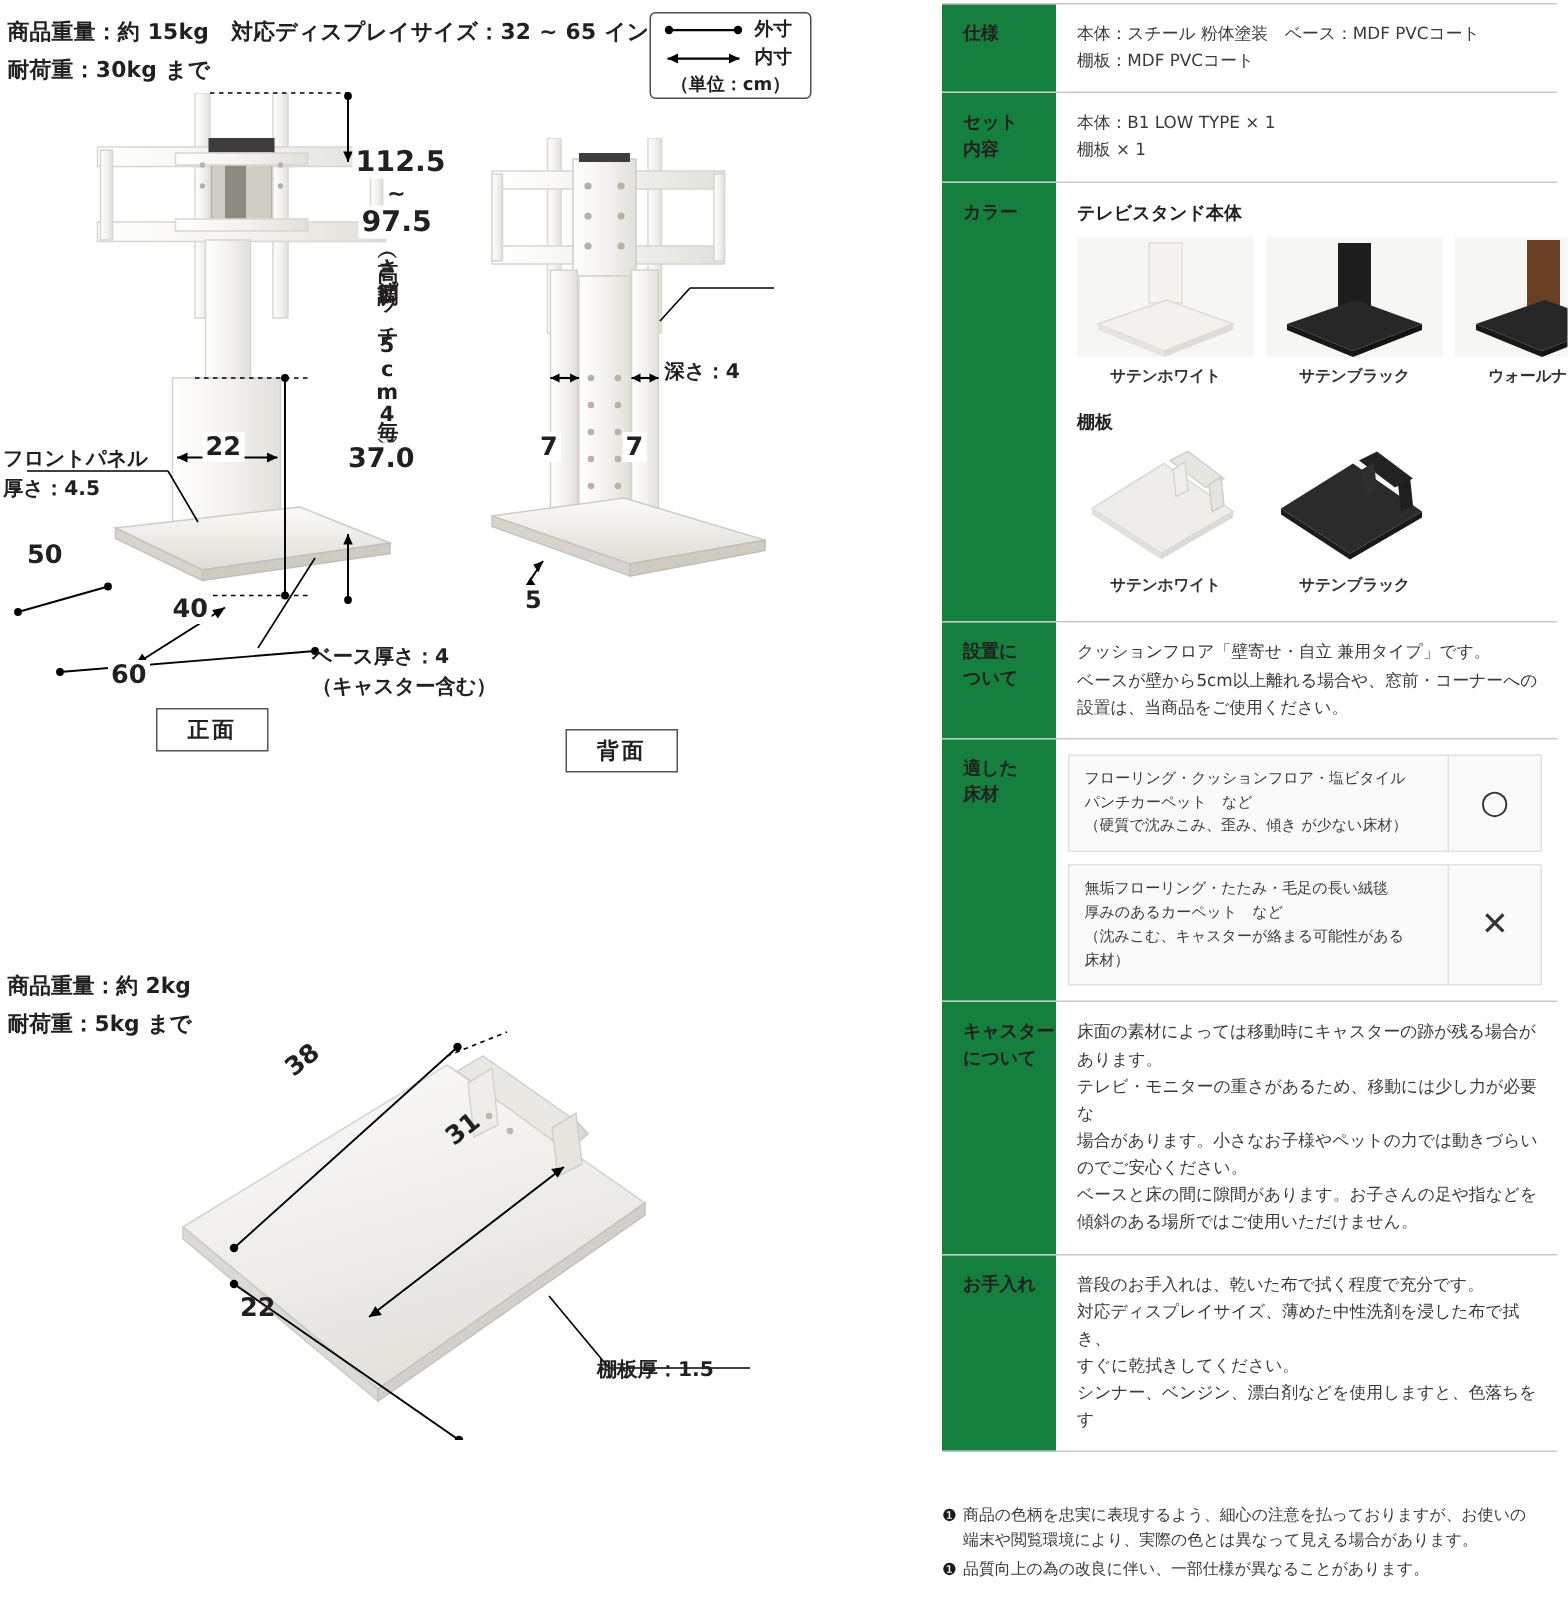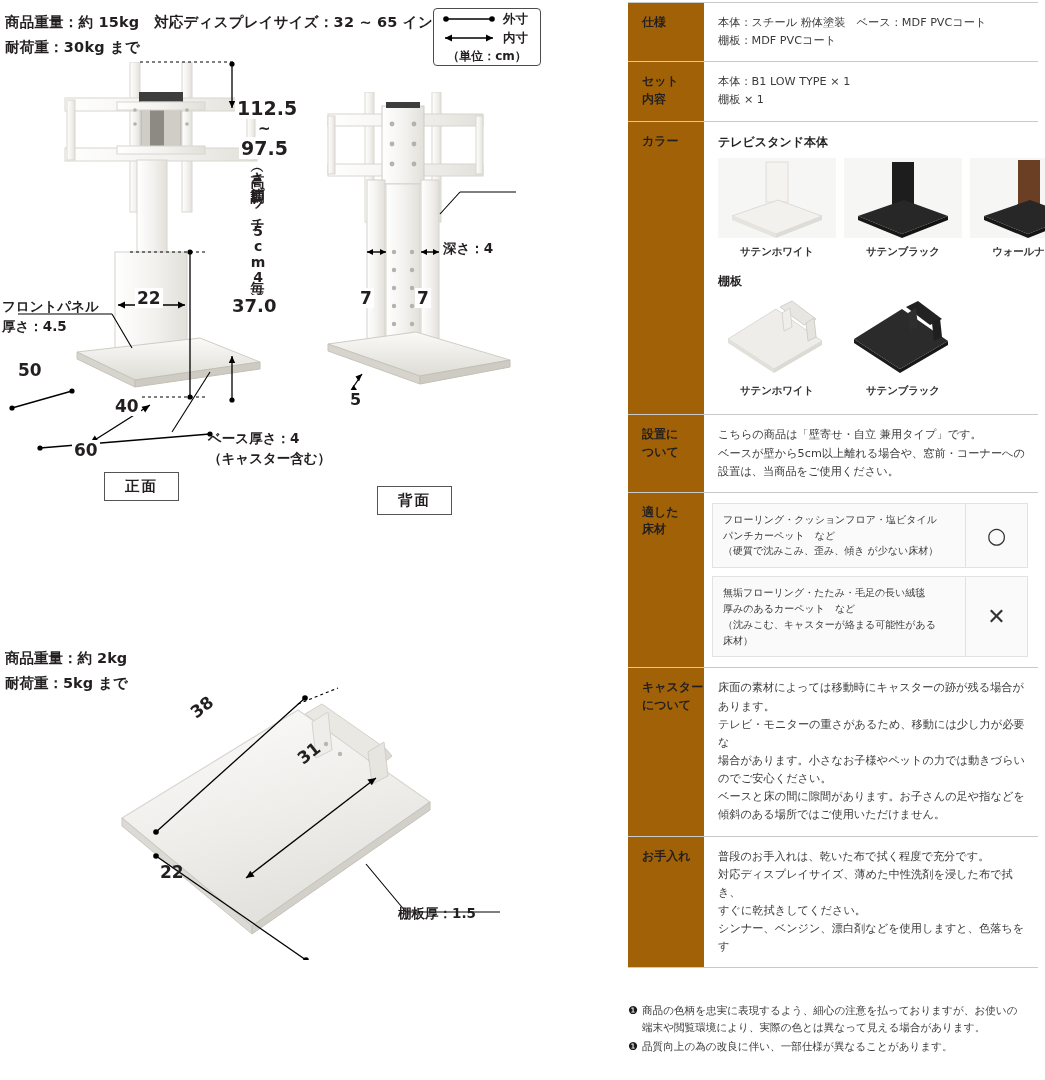--- a/index.html
+++ b/index.html
@@ -16,21 +16,21 @@
   
   .left-panel { position: absolute; left: 0; top: 0; width: 620px; height: 1080px; }
 
   .hdr-specs { position: absolute; left: 5px; top: 10px; font-size: 14.5px; font-weight: 700; line-height: 1.75; letter-spacing: .2px; }
   .hdr-specs .l2 { display: block; }
 
   .legend-box {
     position: absolute; left: 433px; top: 8px; width: 108px; height: 58px;
     border: 1.6px solid #4c4c4c; border-radius: 4px; background: #fff;
   }
-  .legend-row { display: flex; align-items: flex-start; height: 17px; margin-top: 2px; padding-left: 6px; }
+  .legend-row { display: flex; align-items: flex-end; height: 17px; margin-top: 2px; padding-left: 6px; }
   .legend-art { width: 58px; height: 16px; position: relative; }
   .legend-lbl { font-size: 12.5px; font-weight: 700; margin-left: 5px; }
   .legend-unit { text-align: center; font-size: 12px; font-weight: 700; margin-top: 1px; }
 
   
   .ill { position: absolute; }
 
   .dlabel { position: absolute; font-size: 15px; font-weight: 600; background: #fff; padding: 0 2px; }
   .note { position: absolute; font-size: 13.5px; font-weight: 700; line-height: 1.5; }
   .vtext { position: absolute; writing-mode: vertical-rl; text-orientation: upright; font-size: 14px; font-weight: 600; line-height: 1.08; letter-spacing: -.5px; }
@@ -43,21 +43,21 @@
   .shelf-hdr { position: absolute; left: 5px; top: 646px; font-size: 14.5px; font-weight: 700; line-height: 1.75; }
 
   
   .spec-table {
     position: absolute; left: 628px; top: 2px; width: 410px;
     border-top: 1px solid #c9c9c9;
     font-size: 11.2px; line-height: 1.62;
   }
   .srow { display: flex; border-bottom: 1px solid #c9c9c9; align-items: stretch; }
   .scell-l {
-    width: 76px; flex: 0 0 76px; background: #a16207; padding: 11px 0 11px 14px;
+    width: 76px; flex: 0 0 76px; background: #15803d; padding: 11px 0 11px 14px;
     font-weight: 700; font-size: 12px; line-height: 1.45; color: #231f20;
   }
   .scell-r { flex: 1; padding: 11px 10px 11px 14px; color: #3a3a3a; }
   .scell-r b { color: #231f20; }
   .ind { display: block; }
 
   
   .sub-h { font-weight: 700; font-size: 12px; color: #231f20; margin-bottom: 6px; }
   .sw-row { display: flex; gap: 8px; margin-bottom: 4px; }
   .sw { width: 102px; }
@@ -432,21 +432,21 @@
       </div>
     </div>
 
 
     <div class="srow">
       <div class="scell-l">
         <span>設置に</span><br>
         <span>ついて</span>
       </div>
       <div class="scell-r">
-        <span class="ind">こちらの商品は「壁寄せ・自立 兼用タイプ」です。</span>
+        <span class="ind">クッションフロア「壁寄せ・自立 兼用タイプ」です。</span>
         <span class="ind">ベースが壁から5cm以上離れる場合や、窓前・コーナーへの</span>
         <span class="ind">設置は、当商品をご使用ください。</span>
       </div>
     </div>
 
     <div class="srow">
       <div class="scell-l">
         <span>適した</span><br>
         <span>床材</span>
       </div>

